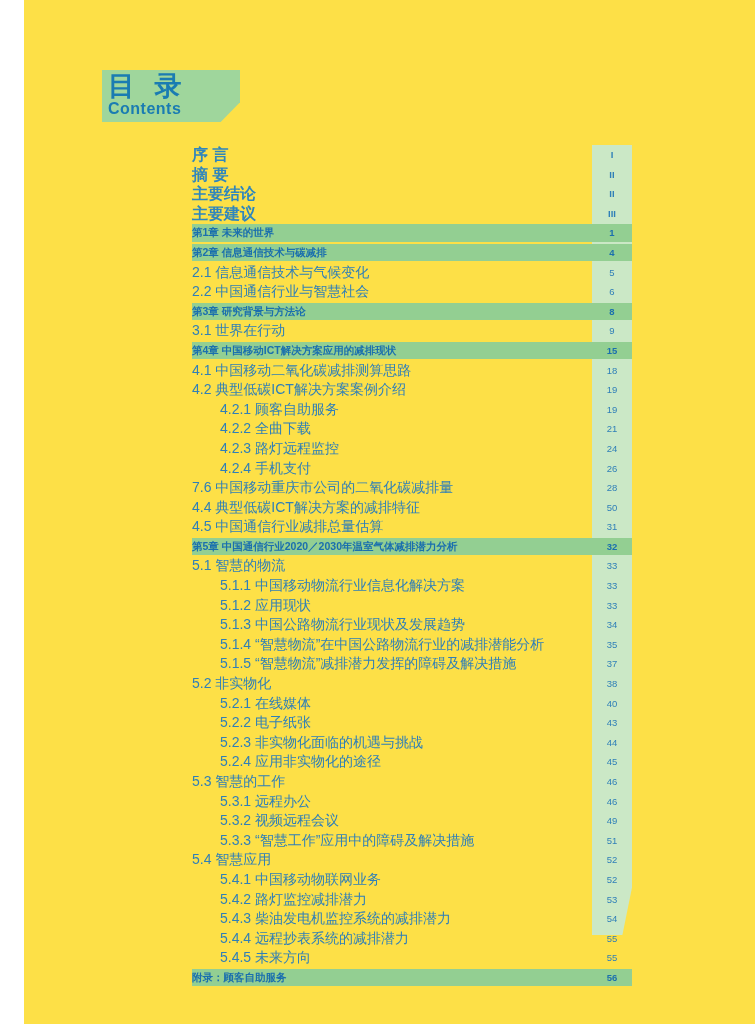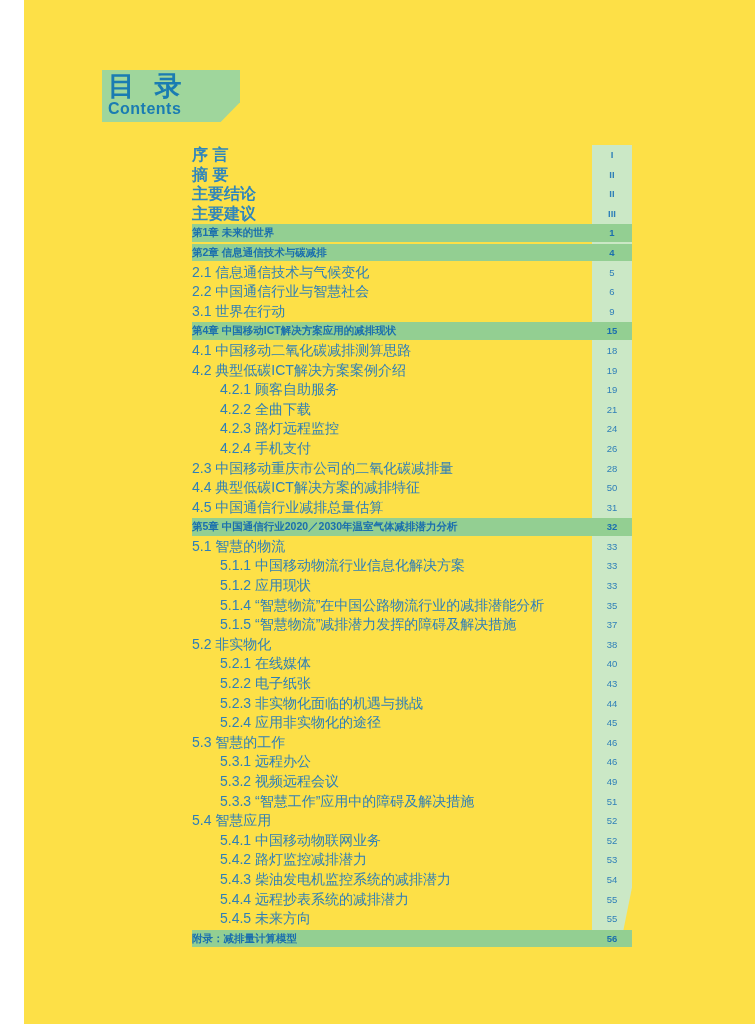--- a/index.html
+++ b/index.html
@@ -176,20 +176,25 @@
         <span class="pg">4</span>
       </div>
       <div class="row lvl1">
         <span class="label">2.1 信息通信技术与气候变化</span>
         <span class="pg">5</span>
       </div>
       <div class="row lvl1">
         <span class="label">2.2 中国通信行业与智慧社会</span>
         <span class="pg">6</span>
       </div>
+      <div class="row chapter">
+        <div class="band"></div>
+        <span class="label">第3章 研究背景与方法论</span>
+        <span class="pg">8</span>
+      </div>
       <div class="row lvl1">
         <span class="label">3.1 世界在行动</span>
         <span class="pg">9</span>
       </div>
       <div class="row chapter">
         <div class="band"></div>
         <span class="label">第4章 中国移动ICT解决方案应用的减排现状</span>
         <span class="pg">15</span>
       </div>
       <div class="row lvl1">
@@ -210,21 +215,21 @@
       </div>
       <div class="row lvl2">
         <span class="label">4.2.3 路灯远程监控</span>
         <span class="pg">24</span>
       </div>
       <div class="row lvl2">
         <span class="label">4.2.4 手机支付</span>
         <span class="pg">26</span>
       </div>
       <div class="row lvl1">
-        <span class="label">2.3 中国移动重庆市公司的二氧化碳减排量</span>
+        <span class="label">7.6 中国移动重庆市公司的二氧化碳减排量</span>
         <span class="pg">28</span>
       </div>
       <div class="row lvl1">
         <span class="label">4.4 典型低碳ICT解决方案的减排特征</span>
         <span class="pg">50</span>
       </div>
       <div class="row lvl1">
         <span class="label">4.5 中国通信行业减排总量估算</span>
         <span class="pg">31</span>
       </div>
@@ -239,20 +244,24 @@
       </div>
       <div class="row lvl2">
         <span class="label">5.1.1 中国移动物流行业信息化解决方案</span>
         <span class="pg">33</span>
       </div>
       <div class="row lvl2">
         <span class="label">5.1.2 应用现状</span>
         <span class="pg">33</span>
       </div>
       <div class="row lvl2">
+        <span class="label">5.1.3 中国公路物流行业现状及发展趋势</span>
+        <span class="pg">34</span>
+      </div>
+      <div class="row lvl2">
         <span class="label">5.1.4 “智慧物流”在中国公路物流行业的减排潜能分析</span>
         <span class="pg">35</span>
       </div>
       <div class="row lvl2">
         <span class="label">5.1.5 “智慧物流”减排潜力发挥的障碍及解决措施</span>
         <span class="pg">37</span>
       </div>
       <div class="row lvl1">
         <span class="label">5.2 非实物化</span>
         <span class="pg">38</span>
@@ -308,18 +317,18 @@
       <div class="row lvl2">
         <span class="label">5.4.4 远程抄表系统的减排潜力</span>
         <span class="pg">55</span>
       </div>
       <div class="row lvl2">
         <span class="label">5.4.5 未来方向</span>
         <span class="pg">55</span>
       </div>
       <div class="row chapter">
         <div class="band"></div>
-        <span class="label">附录：减排量计算模型</span>
+        <span class="label">附录：顾客自助服务</span>
         <span class="pg">56</span>
       </div>
     </div>
 
 </div>
 
 </body></html>

